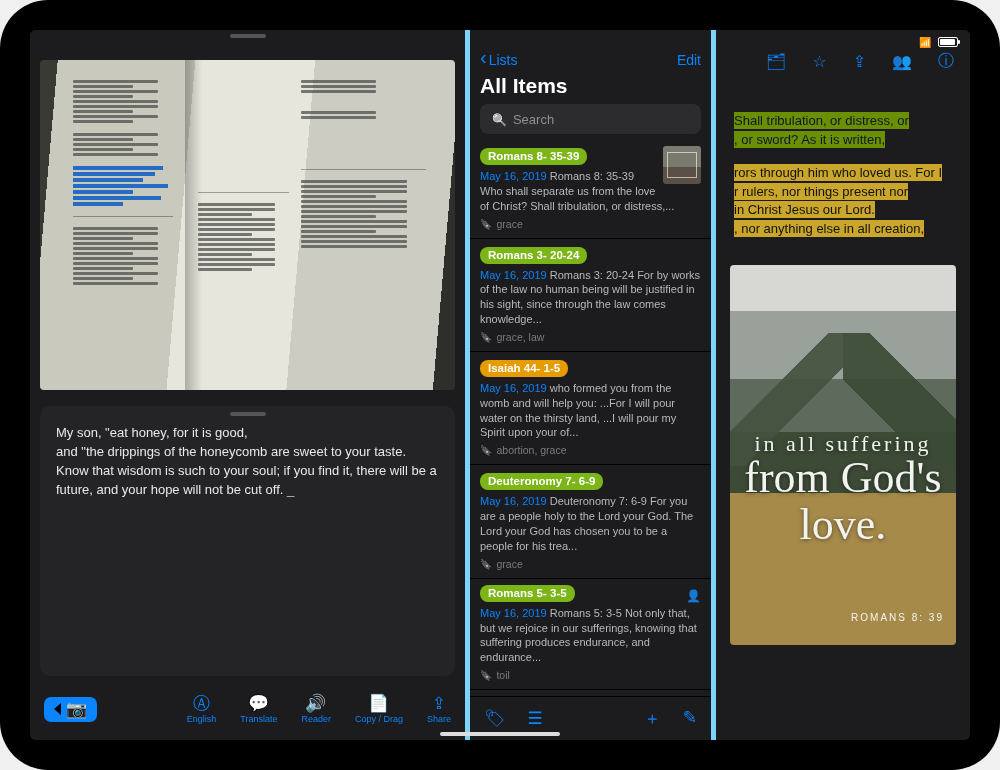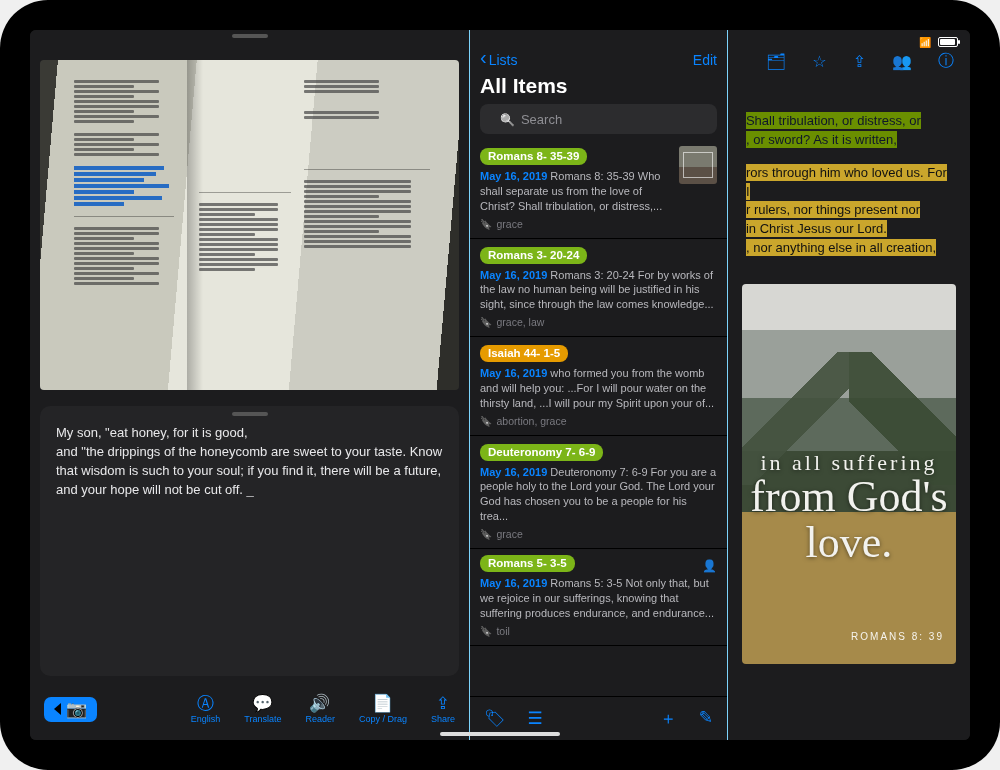--- a/index.html
+++ b/index.html
@@ -55,21 +55,21 @@
   .battery-fill {
     position: absolute; left: 1px; top: 1px; bottom: 1px;
     width: 85%; background: #fff; border-radius: 1px;
   }
 
   
   .left-panel, .mid-panel, .right-panel {
     height: 100%;
     position: relative;
     background: #1c1c1e;
-    border-right: 1px solid #7dd3fc;
+    border-right: 5px solid #7dd3fc;
     display: flex; flex-direction: column;
   }
   .left-panel { flex: 0 0 440px; }
   .mid-panel  { flex: 0 0 246px; }
   .right-panel{ flex: 1; border-right: none; }
 
   .grabber {
     width: 36px; height: 4px;
     background: #555; border-radius: 2px;
     margin: 4px auto 0;
@@ -165,21 +165,21 @@
   .chev-left::before { content: "‹"; font-size: 20px; line-height: 0; position: relative; top: -1px; }
   .mid-title {
     color: #fff; font-size: 21px; font-weight: 700;
     padding: 4px 10px 6px;
   }
   .search-wrap {
     margin: 0 10px 6px;
     background: #2c2c2e;
     border-radius: 8px;
     display: flex; align-items: center;
-    padding: 6px 20px;
+    padding: 6px 12px;
     gap: 6px;
     color: #8e8e93;
   }
   .search-wrap input {
     flex: 1; background: transparent; border: 0;
     color: #fff; font-size: 13px;
   }
   .search-wrap input::placeholder { color: #8e8e93; }
   .mag-icon::before { content: "🔍"; filter: grayscale(1) brightness(1.5); font-size: 12px; }
 
@@ -199,21 +199,21 @@
     margin-bottom: 4px;
     white-space: nowrap;
   }
   .chip.green  { background: #7cb518; }
   .chip.orange { background: #e69b00; }
   .item-body {
     font-size: 11px;
     line-height: 1.35;
     color: #b8b8bd;
   }
-  .item-body .date { color: #0a84ff; font-weight: 700; }
+  .item-body .date { color: #0a84ff; font-weight: 400; }
   .item-tags {
     margin-top: 4px;
     font-size: 10.5px;
     color: #7a7a80;
     display: flex; align-items: center; gap: 4px;
   }
   .tag-icon::before { content: "🔖"; filter: grayscale(1) brightness(.9); font-size: 10px; }
   .thumb {
     float: right; width: 38px; height: 38px;
     border-radius: 3px; margin-left: 6px;

